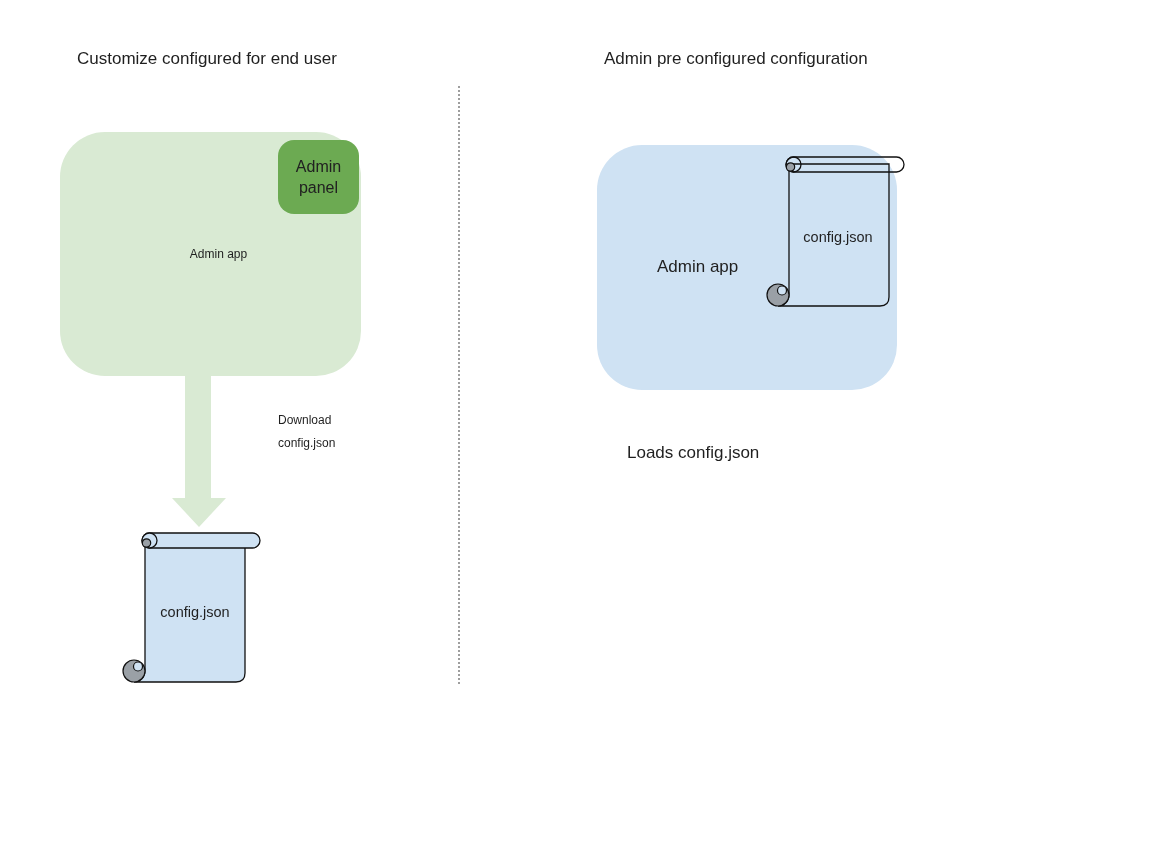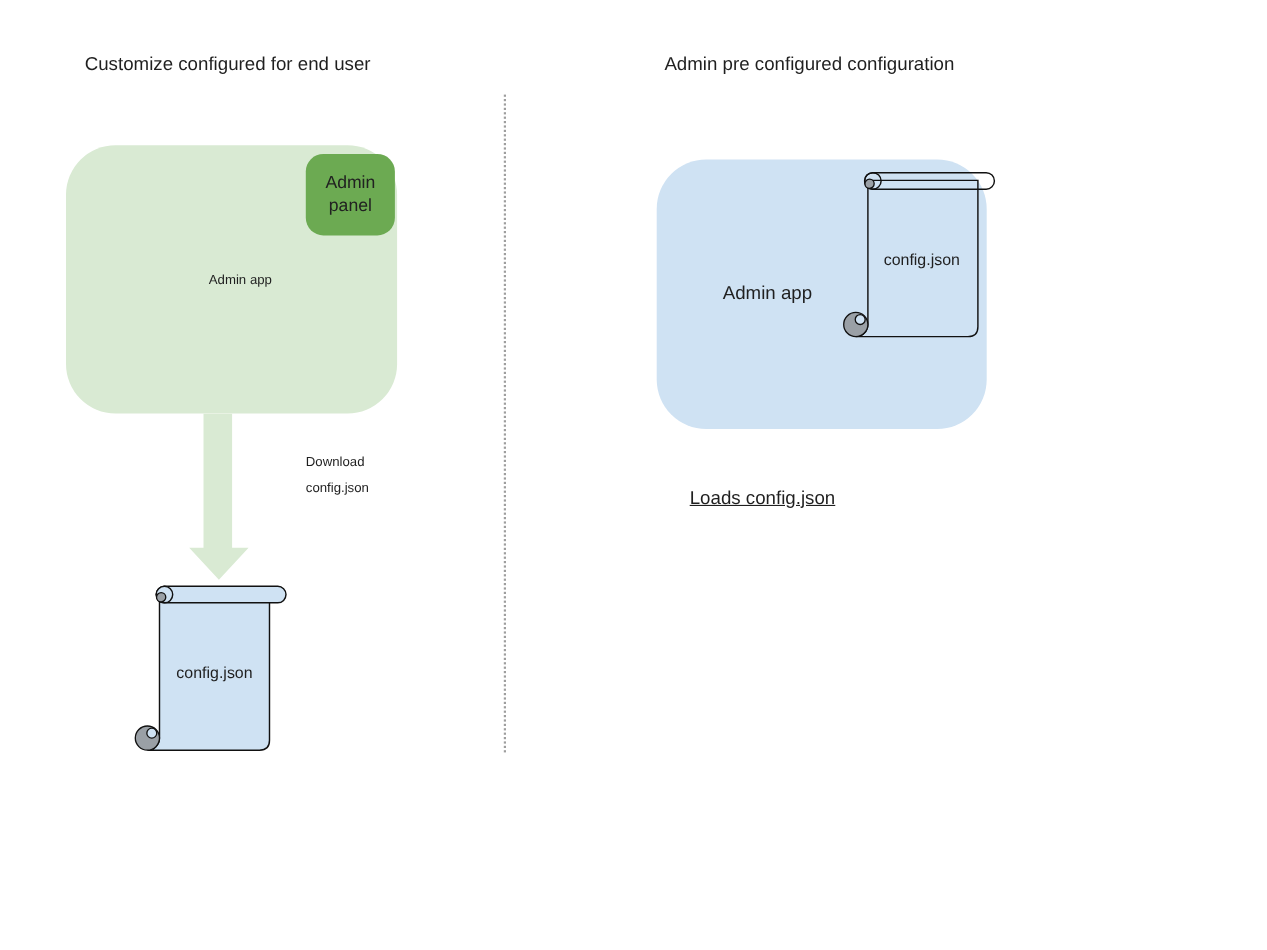--- a/index.html
+++ b/index.html
@@ -52,21 +52,21 @@
   .scroll .sc-body,.scroll .sc-bar{stroke:var(--outline);stroke-width:1.3;}
   .scroll-left .sc-body,.scroll-left .sc-bar{fill:var(--light-blue);}
   .scroll-right .sc-body,.scroll-right .sc-bar{fill:none;}
   .sc-gray{fill:var(--curl-gray);stroke:var(--outline);stroke-width:1.2;}
   .sc-inner{fill:var(--light-blue);stroke:var(--outline);stroke-width:1.2;}
 
   .scroll-label{position:absolute;font-size:14.5px;text-align:center;color:var(--text);}
   .scroll-label-left{left:145px;top:604px;width:100px;}
   .scroll-label-right{left:787px;top:229px;width:102px;}
 
-  .caption{position:absolute;left:627px;top:443px;font-size:17px;white-space:nowrap;text-decoration:underline;}
+  .caption{position:absolute;left:627px;top:443px;font-size:17px;white-space:nowrap;}
 </style>
 </head>
 <body>
 
 <div class="canvas">
 
   <div class="title left-title">Customize configured for end user</div>
   <div class="title right-title">Admin pre configured configuration</div>
 
   <div class="divider"></div>

